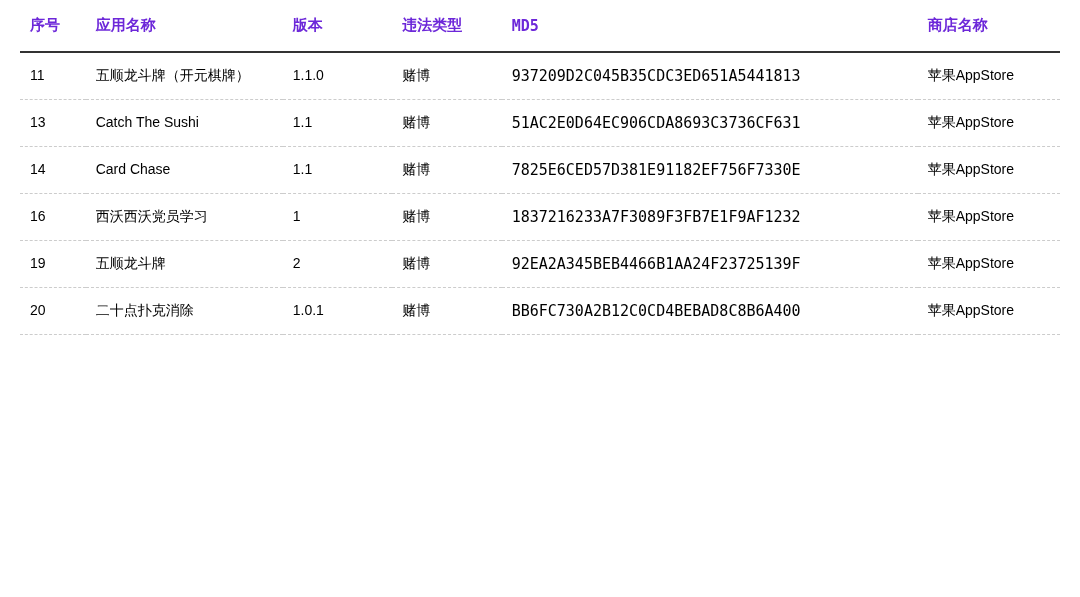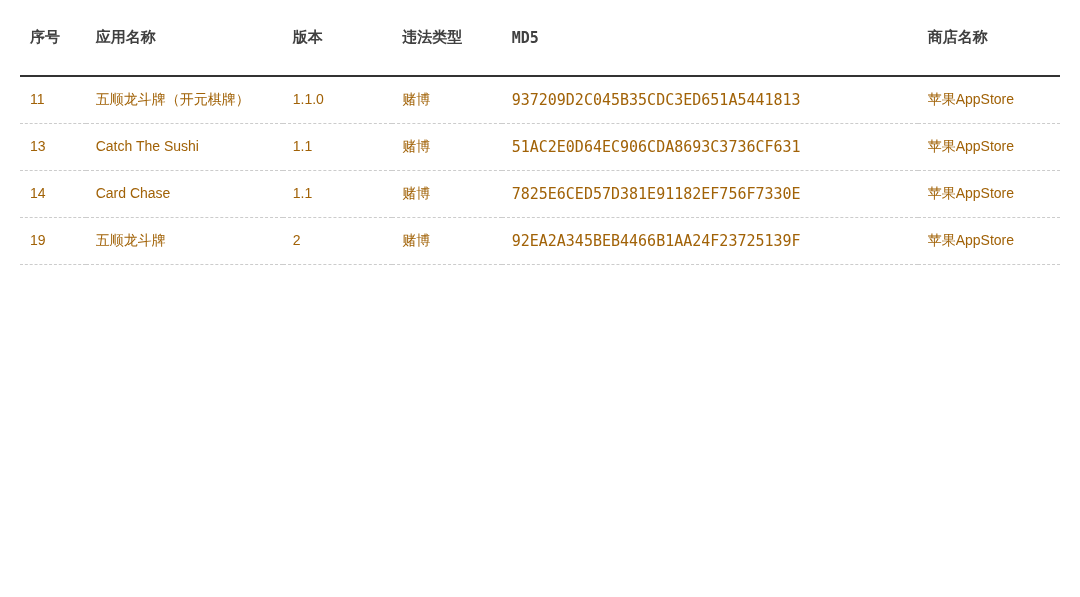--- a/index.html
+++ b/index.html
@@ -20,37 +20,37 @@
       padding: 0 20px;
     }
     table {
       width: 100%;
       border-collapse: collapse;
     }
     thead tr {
       border-bottom: 2px solid #333333;
     }
     thead th {
-      padding: 28px 10px;
+      padding: 16px 10px;
       text-align: left;
       font-weight: bold;
       font-size: 15px;
-      color: #404040;
+      color: #6d28d9;
       white-space: nowrap;
     }
     tbody tr {
       border-bottom: 1px dashed #cccccc;
     }
     tbody tr:last-child {
       border-bottom: 1px dashed #cccccc;
     }
     tbody td {
       padding: 14px 10px;
       vertical-align: top;
-      color: #a16207;
+      color: #000000;
       font-size: 14px;
     }
     .col-seq { width: 60px; }
     .col-name { width: 180px; }
     .col-version { width: 100px; }
     .col-type { width: 100px; }
     .col-md5 { width: 380px; font-family: monospace; font-size: 15px; }
     .col-store { width: 130px; }
   </style>
 </head>
@@ -87,22 +87,38 @@
         </tr>
         <tr>
           <td class="col-seq">14</td>
           <td class="col-name">Card Chase</td>
           <td class="col-version">1.1</td>
           <td class="col-type">赌博</td>
           <td class="col-md5">7825E6CED57D381E91182EF756F7330E</td>
           <td class="col-store">苹果AppStore</td>
         </tr>
         <tr>
+          <td class="col-seq">16</td>
+          <td class="col-name">西沃西沃党员学习</td>
+          <td class="col-version">1</td>
+          <td class="col-type">赌博</td>
+          <td class="col-md5">1837216233A7F3089F3FB7E1F9AF1232</td>
+          <td class="col-store">苹果AppStore</td>
+        </tr>
+        <tr>
           <td class="col-seq">19</td>
           <td class="col-name">五顺龙斗牌</td>
           <td class="col-version">2</td>
           <td class="col-type">赌博</td>
           <td class="col-md5">92EA2A345BEB4466B1AA24F23725139F</td>
           <td class="col-store">苹果AppStore</td>
         </tr>
+        <tr>
+          <td class="col-seq">20</td>
+          <td class="col-name">二十点扑克消除</td>
+          <td class="col-version">1.0.1</td>
+          <td class="col-type">赌博</td>
+          <td class="col-md5">BB6FC730A2B12C0CD4BEBAD8C8B6A400</td>
+          <td class="col-store">苹果AppStore</td>
+        </tr>
       </tbody>
   </table>
 </div>
 
 </body></html>

